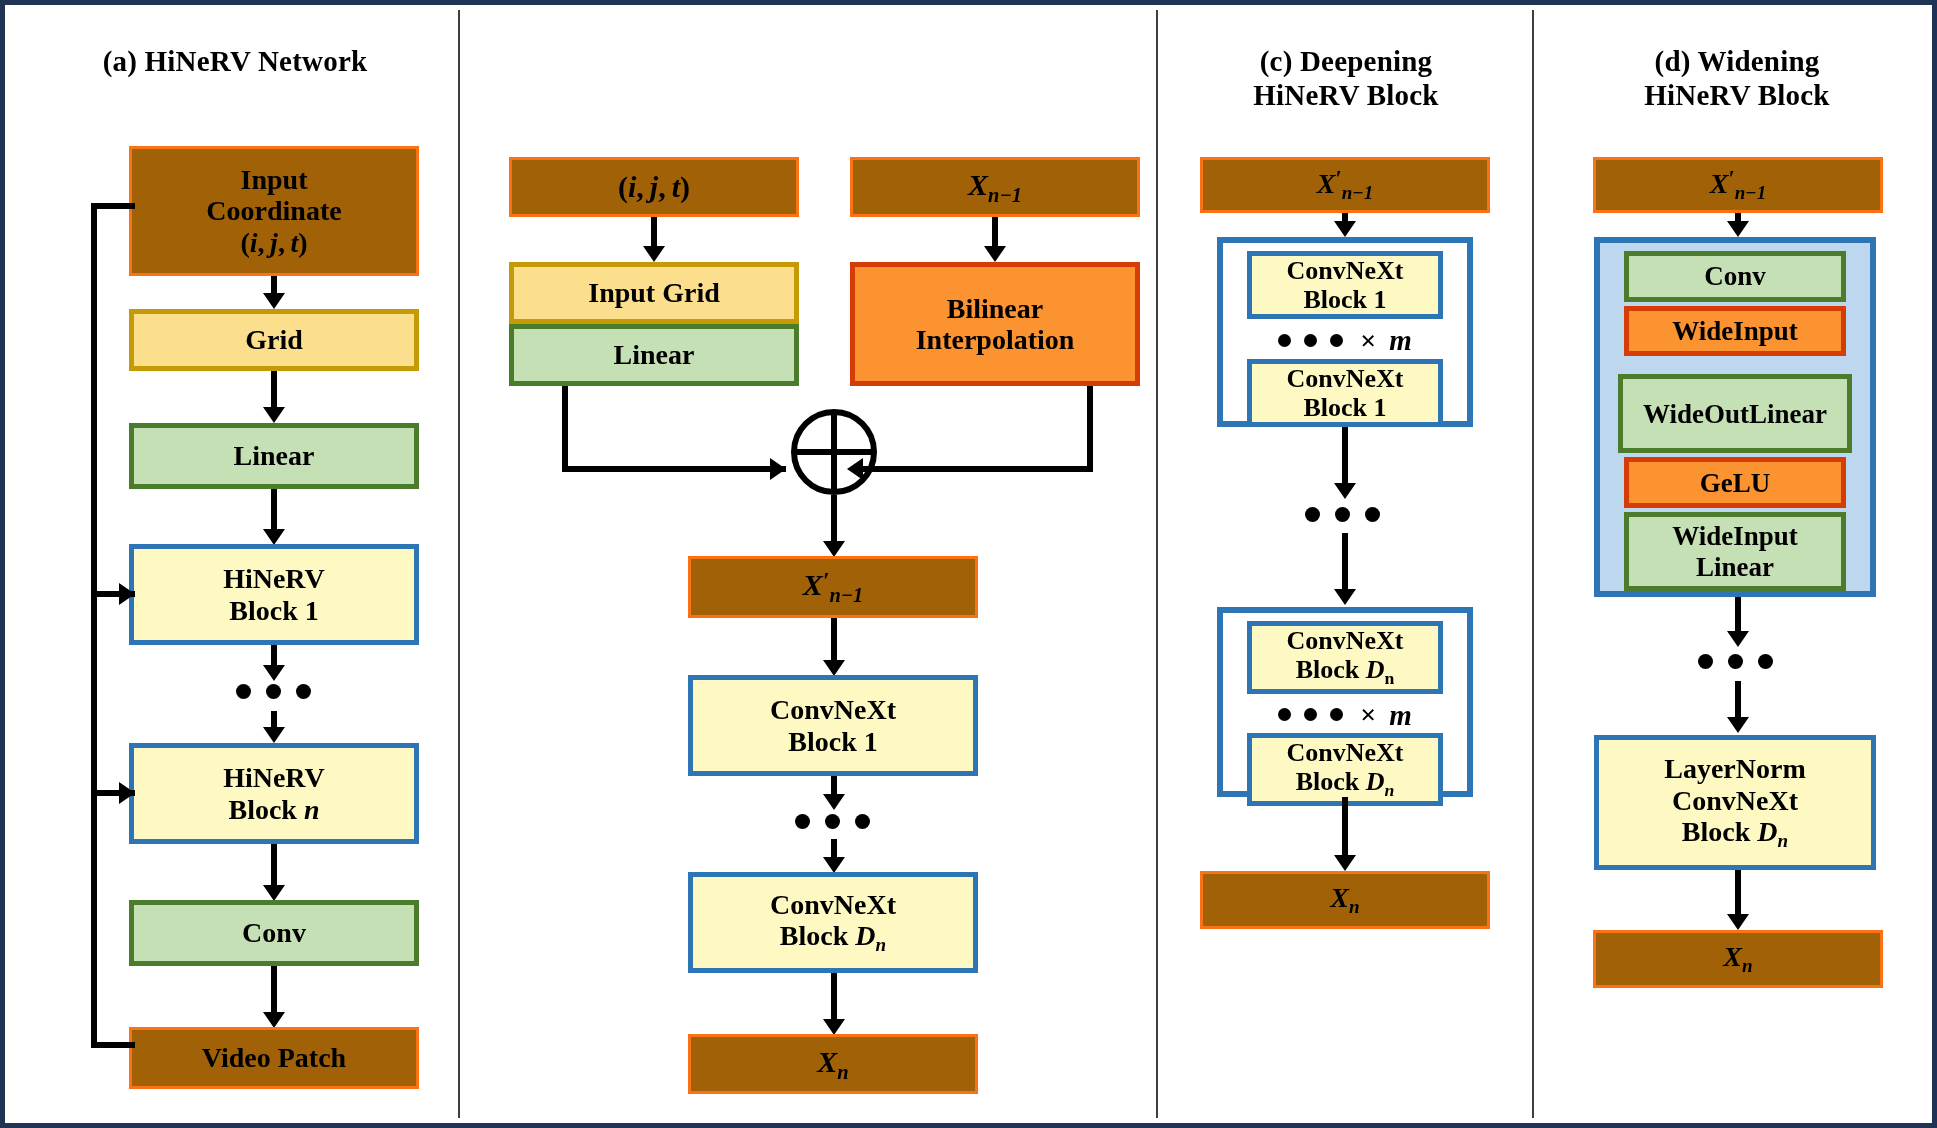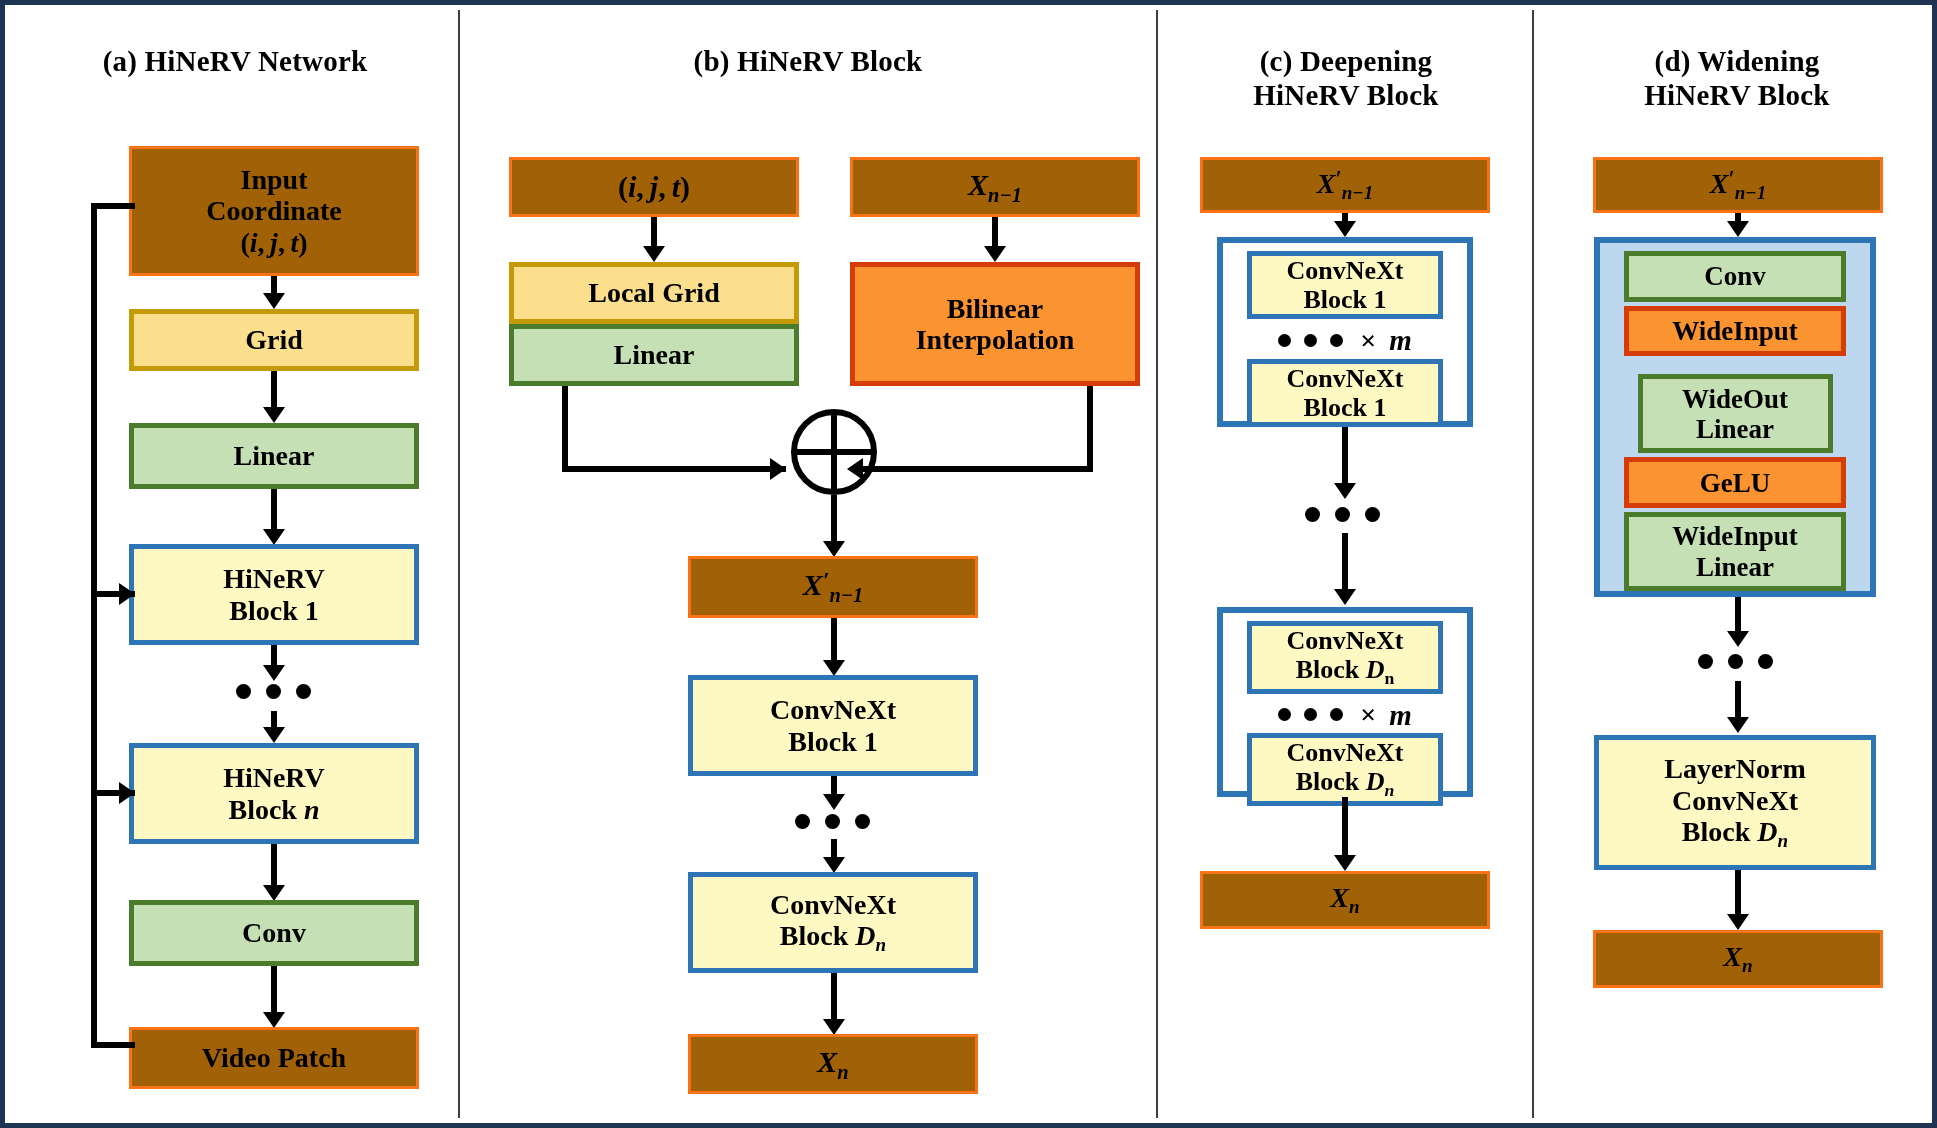--- a/index.html
+++ b/index.html
@@ -127,40 +127,39 @@
 
   <div class="hline" style="left:86px;top:198px;width:44px"></div>
   <div class="vline" style="left:86px;top:198px;height:845px"></div>
   <div class="hline" style="left:86px;top:586px;width:44px"></div>
   <div class="arrowright" style="left:114px;top:578px"></div>
   <div class="hline" style="left:86px;top:1037px;width:44px"></div>
   <div class="vline" style="left:86px;top:785px;height:258px"></div>
   <div class="hline" style="left:86px;top:785px;width:44px"></div>
   <div class="arrowright" style="left:114px;top:777px"></div>
 
-  <div class="ttl" style="left:463px;top:40px;width:680px">(b) HiNeRV Block</div>
 
   <div class="box b-gray s30" style="left:504px;top:152px;width:290px;height:60px">
     <span>
       (<var class="it">i</var>, <var class="it">j</var>, <var class="it">t</var>)
     </span>
   </div>
   <div class="vline" style="left:646px;top:212px;height:35px"></div>
   <div class="arrowdown" style="left:638px;top:241px"></div>
 
   <div class="box b-gray s30" style="left:845px;top:152px;width:290px;height:60px">
     <span>
       <var class="it">X</var><span class="sub">n−1</span>
     </span>
   </div>
   <div class="vline" style="left:987px;top:212px;height:35px"></div>
   <div class="arrowdown" style="left:979px;top:241px"></div>
 
   <div class="box b-yellow s28" style="left:504px;top:257px;width:290px;height:62px">
-    <span>Local Grid</span>
+    <span>Input Grid</span>
   </div>
 
   <div class="box b-green s28" style="left:504px;top:319px;width:290px;height:62px">
     <span>Linear</span>
   </div>
 
   <div class="box b-orange s28" style="left:845px;top:257px;width:290px;height:124px;flex-direction:column">
     <div>Bilinear</div>
     <div>Interpolation</div>
   </div>
@@ -312,21 +311,21 @@
   <div class="box b-bluewrap" style="left:1589px;top:232px;width:282px;height:360px;flex-direction:column;justify-content:flex-start">
 
     <div class="box b-green s27" style="position:relative;left:0;top:0;margin-top:8px;width:222px;height:56px">
       <span>Conv</span>
     </div>
 
     <div class="box b-orange s27" style="position:relative;left:0;top:0;margin-top:4px;width:222px;height:56px">
       <span>WideInput</span>
     </div>
 
-    <div class="box b-green s27" style="position:relative;left:0;top:0;margin-top:18px;width:195px;height:88px;flex-direction:column">
+    <div class="box b-green s27" style="position:relative;left:0;top:0;margin-top:18px;width:234px;height:88px;flex-direction:row">
       <div>WideOut</div>
       <div>Linear</div>
     </div>
 
     <div class="box b-orange s27" style="position:relative;left:0;top:0;margin-top:4px;width:222px;height:56px">
       <span>GeLU</span>
     </div>
 
     <div class="box b-green s27" style="position:relative;left:0;top:0;margin-top:4px;width:222px;height:88px;flex-direction:column">
       <div>WideInput</div>

